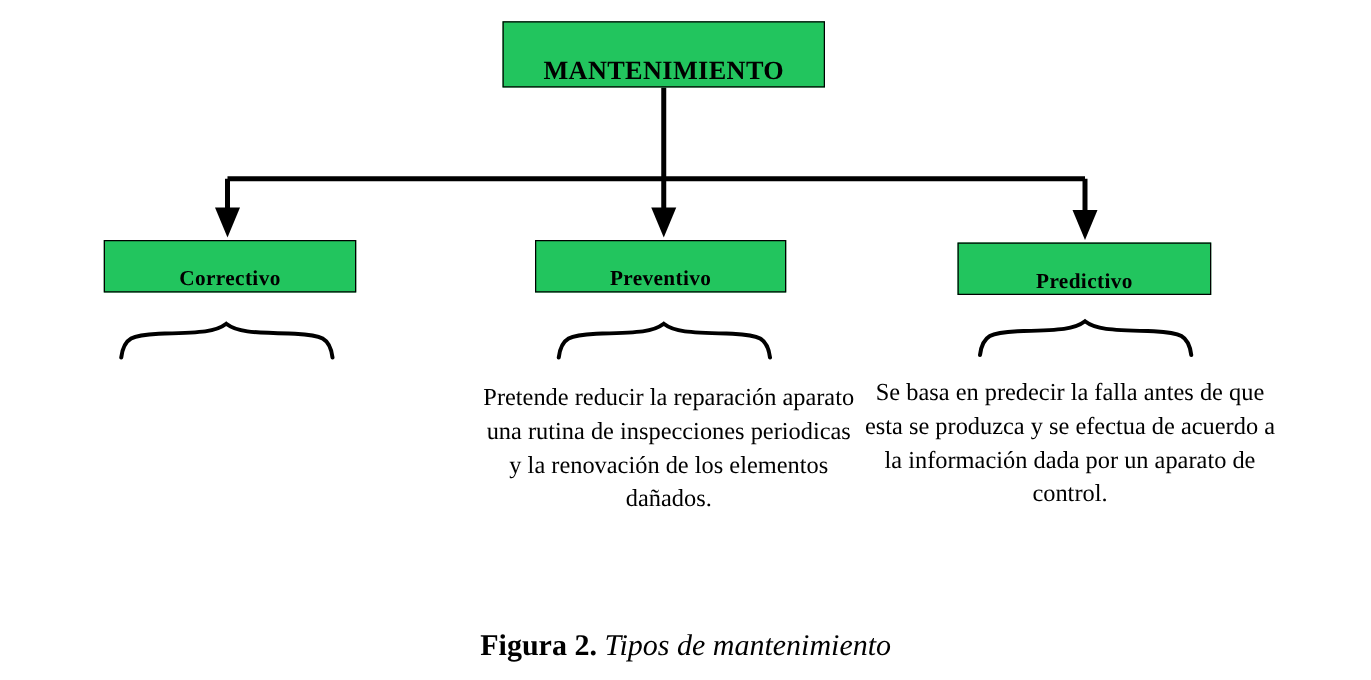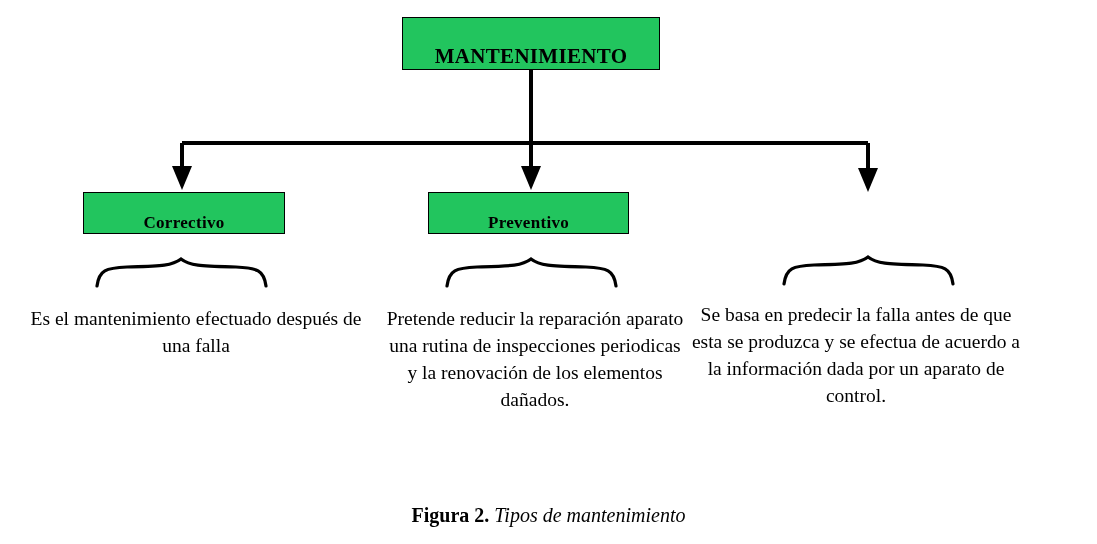--- a/index.html
+++ b/index.html
@@ -65,21 +65,21 @@
   .desc-corrective { left: 26px;  top: 306px; width: 340px; }
   .desc-preventive { left: 385px; top: 306px; width: 300px; }
   .desc-predictive { left: 691px; top: 302px; width: 330px; }
 
   .caption {
     position: absolute;
     left: 0;
     top: 504px;
     width: 1097px;
     text-align: center;
-    font-size: 20px;
+    font-size: 24px;
   }
   .caption .cap-label {
     font-weight: bold;
   }
   .caption .cap-text {
     font-style: italic;
   }
 </style>
 </head>
 <body>
@@ -111,22 +111,24 @@
   </div>
 
   <div class="node-box child-box child-corrective">
     <span>Correctivo</span>
   </div>
 
   <div class="node-box child-box child-preventive">
     <span>Preventivo</span>
   </div>
 
+  <div class="node-box child-box child-predictive">
+    <span>Predictivo</span>
+  </div>
 
-  <div class="desc desc-corrective">Es el mantenimiento efectuado después de una falla</div>
 
   <div class="desc desc-preventive">Pretende reducir la reparación aparato una rutina de inspecciones periodicas y la renovación de los elementos dañados.</div>
 
   <div class="desc desc-predictive">Se basa en predecir la falla antes de que esta se produzca y se efectua de acuerdo a la información dada por un aparato de control.</div>
 
   <div class="caption">
     <span class="cap-label">Figura 2</span><span class="cap-label">. </span><span class="cap-text">Tipos de mantenimiento</span>
   </div>
 
 </div>

